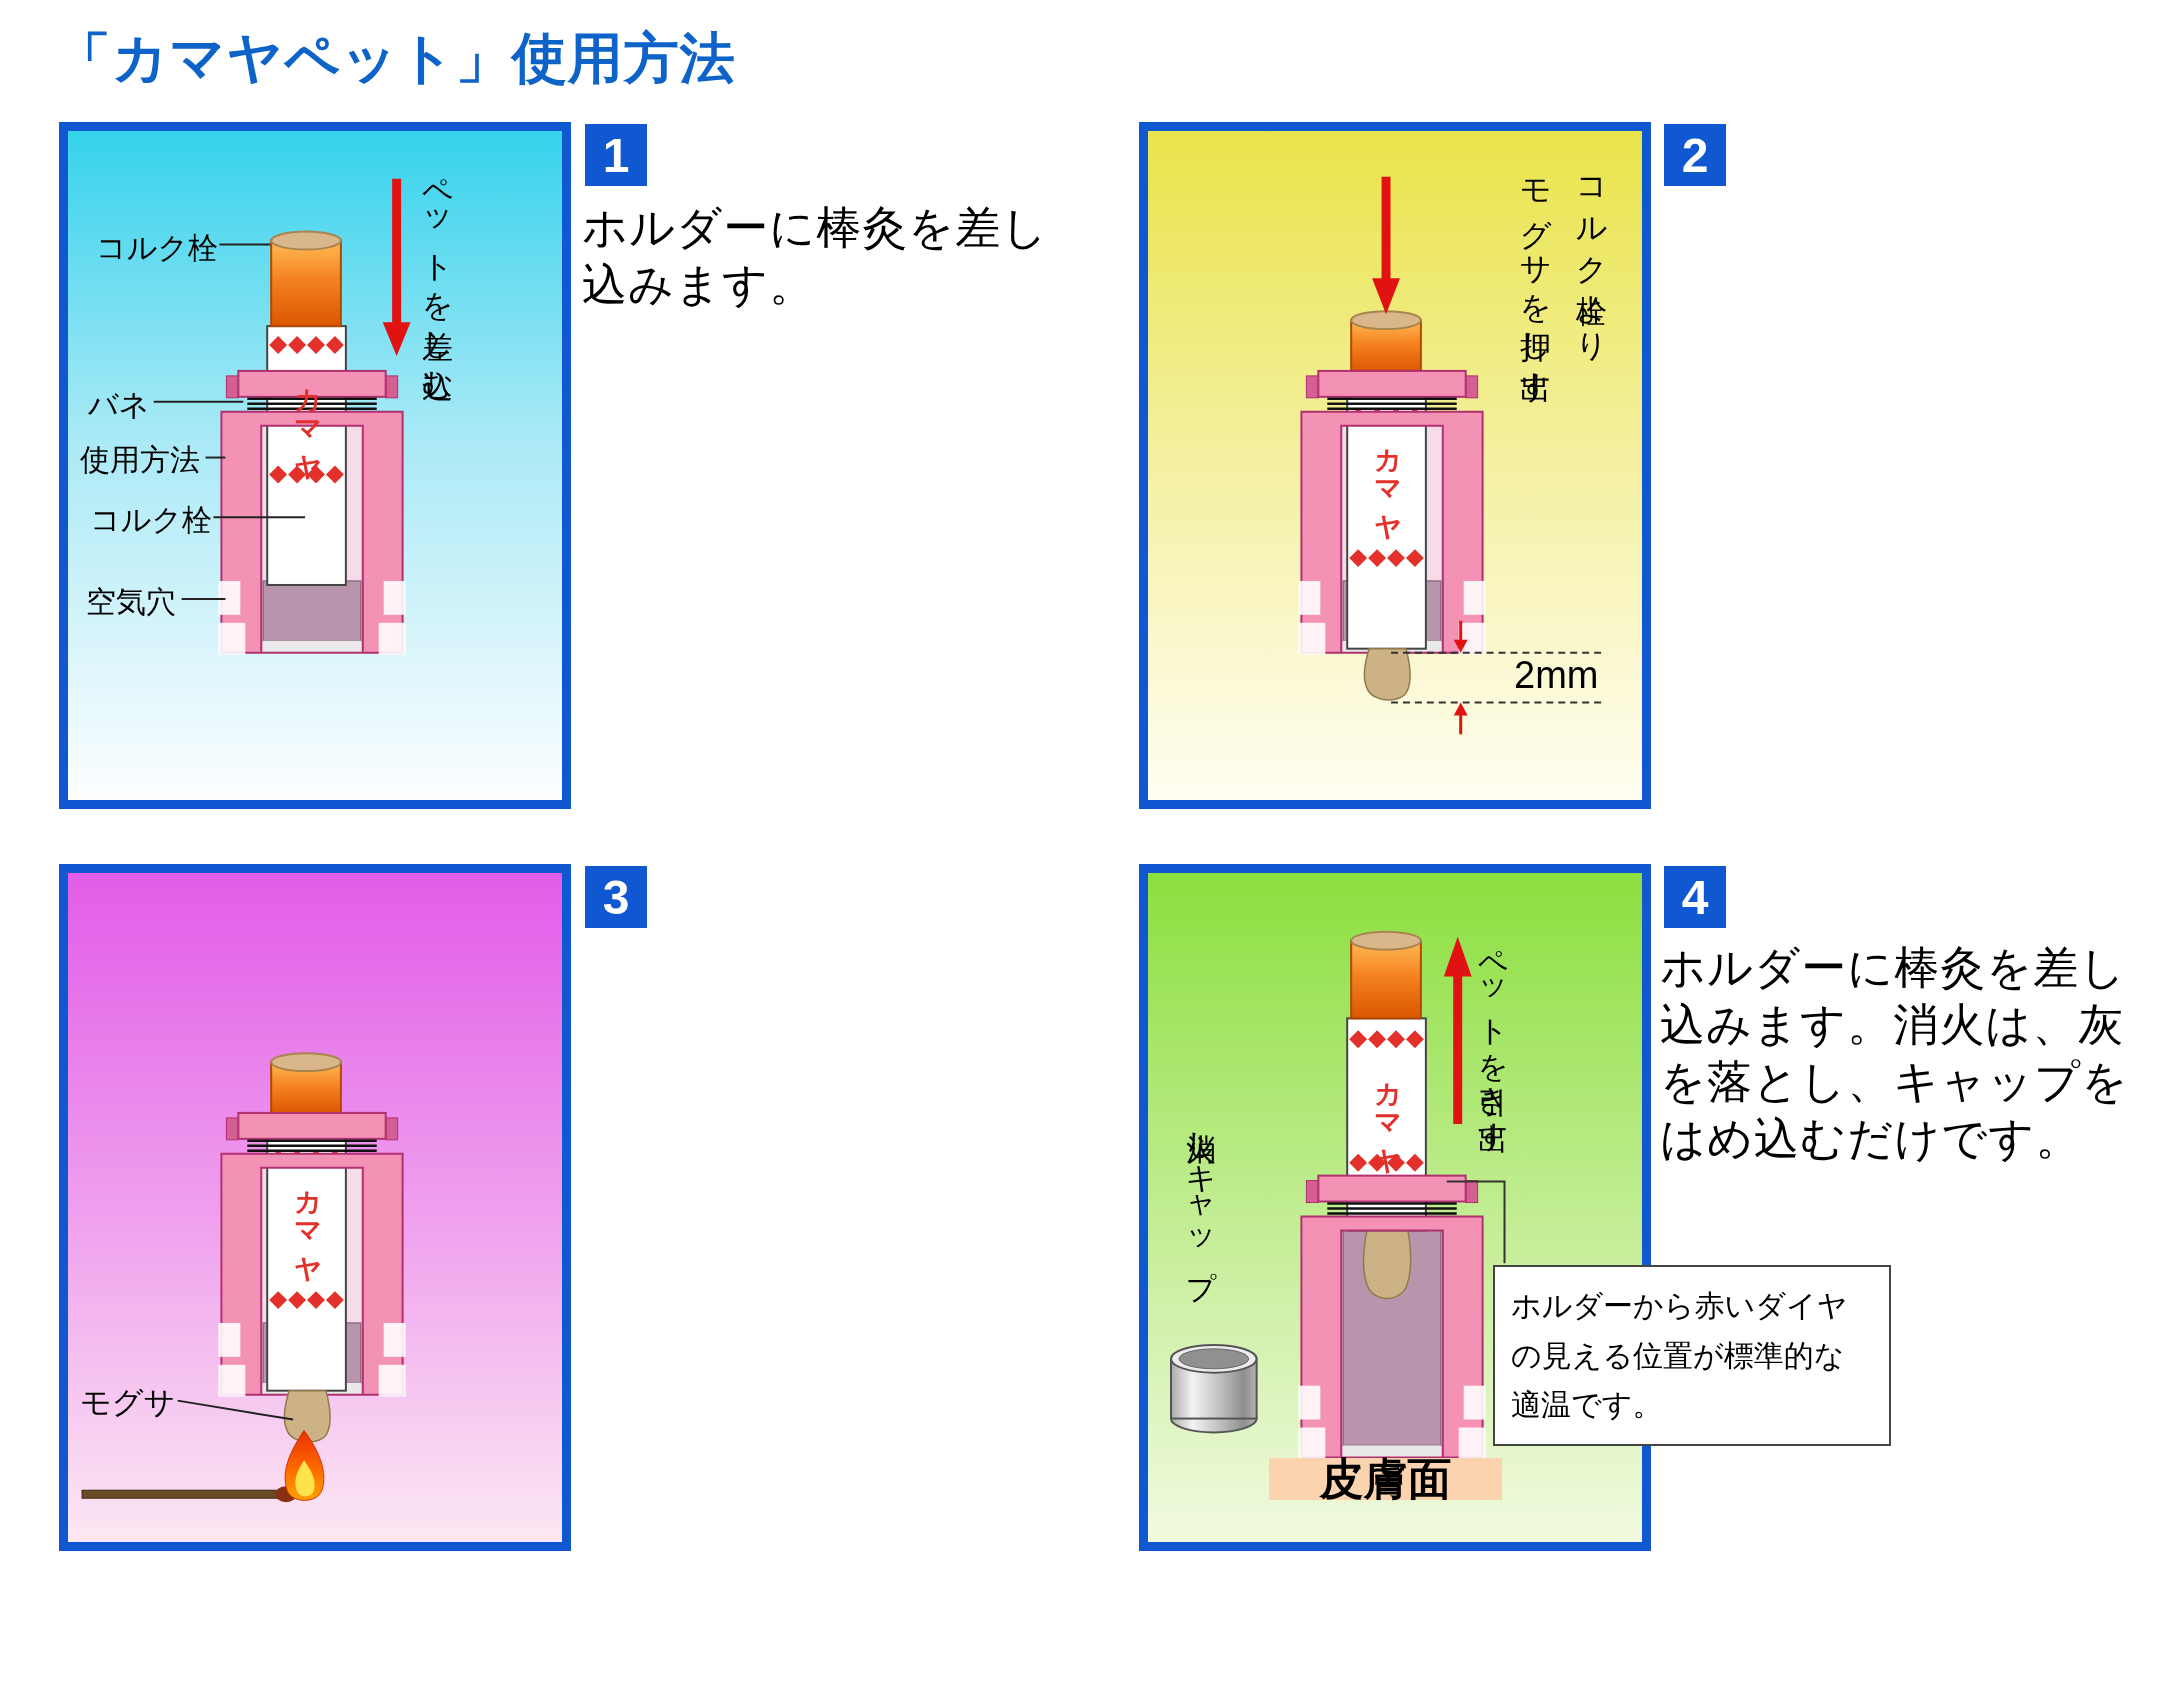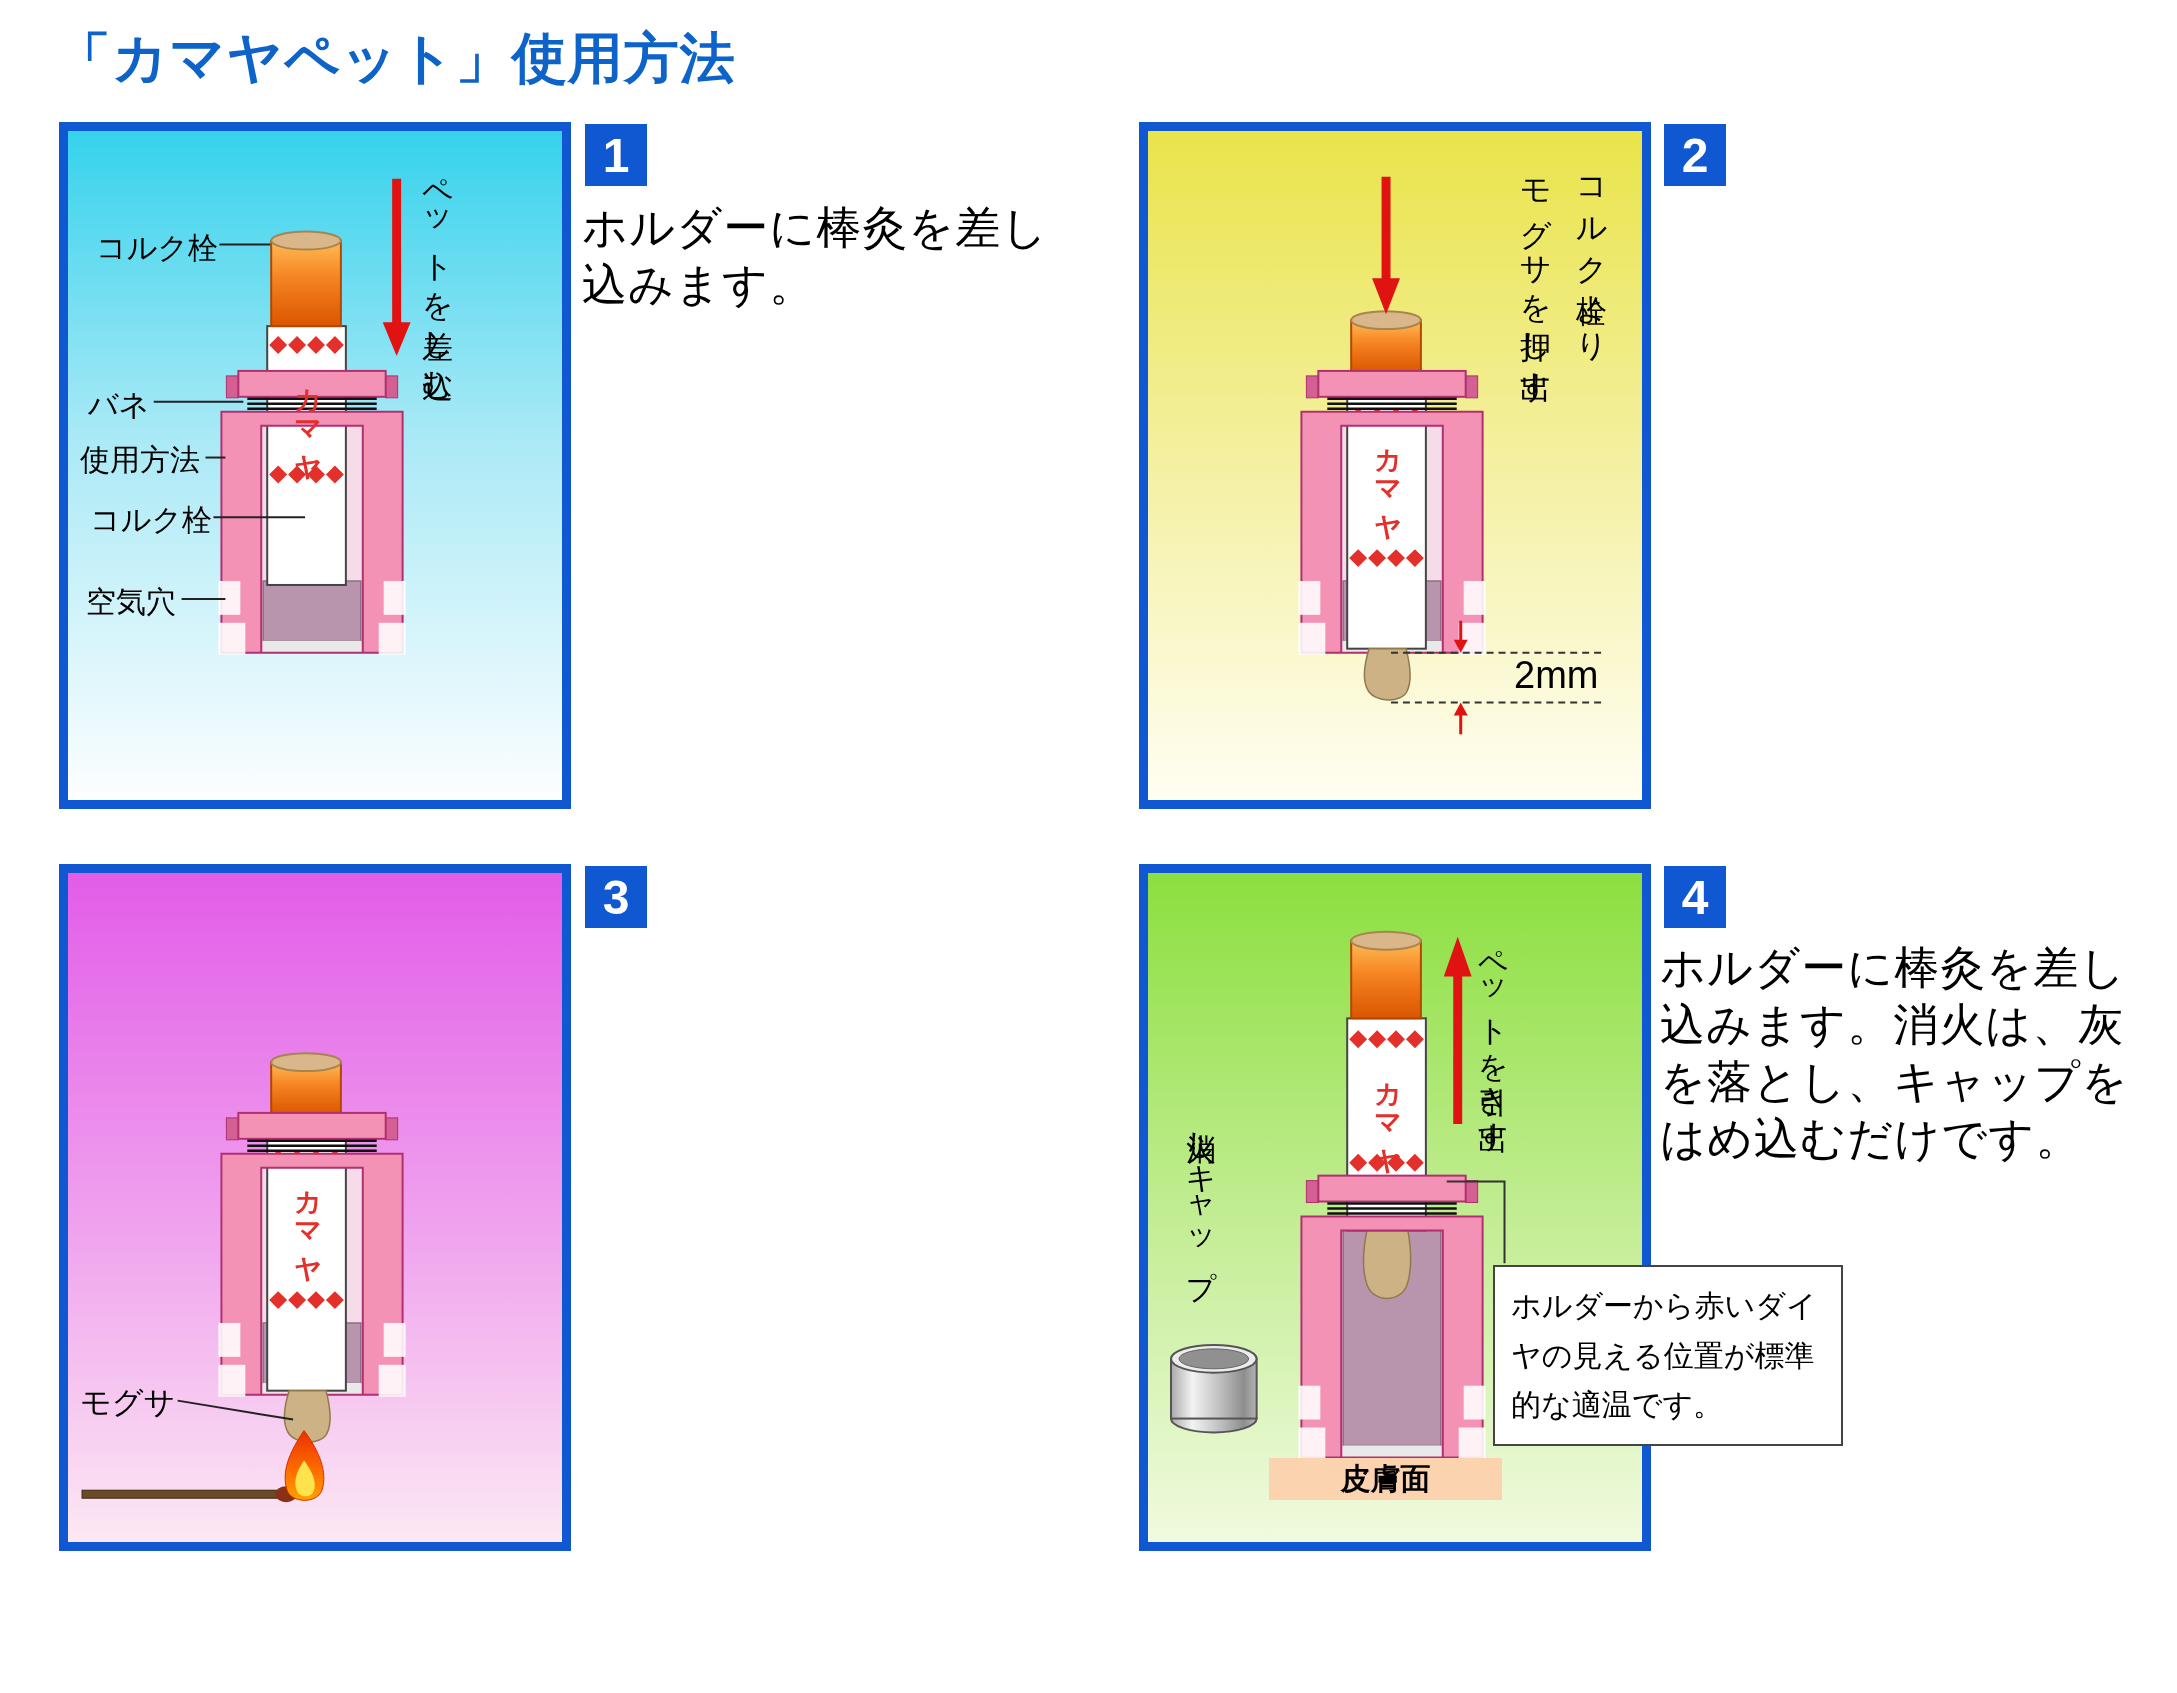--- a/index.html
+++ b/index.html
@@ -14,22 +14,22 @@
   .p4{left:1139px;top:864px;background:linear-gradient(180deg,#8cdf3f 0%,#c6ee99 55%,#f1fadf 100%);}
   .badge{position:absolute;width:62px;height:62px;background:#1057d2;color:#fff;font-size:48px;font-weight:bold;
          display:flex;align-items:center;justify-content:center;}
   .desc{position:absolute;font-size:45px;line-height:1.27;color:#000;letter-spacing:1px;}
   .vtext{position:absolute;writing-mode:vertical-rl;text-orientation:upright;font-size:31px;letter-spacing:2px;color:#000;white-space:nowrap;}
   .plabel{position:absolute;font-size:30px;color:#000;white-space:nowrap;}
   .logo{position:absolute;writing-mode:vertical-rl;text-orientation:upright;font-weight:bold;color:#e3302a;
         font-size:27px;letter-spacing:2px;white-space:nowrap;}
   .measure{position:absolute;left:366px;top:523px;font-size:38px;color:#000;}
   .skin{position:absolute;left:121px;top:585px;width:233px;height:42px;background:#fbd3ae;
-        font-size:30px;font-weight:bold;text-align:center;line-height:42px;}
-  .callout{position:absolute;left:1493px;top:1265px;width:350px;box-sizing:border-box;background:#fff;
+        font-size:44px;font-weight:bold;text-align:center;line-height:42px;}
+  .callout{position:absolute;left:1493px;top:1265px;width:398px;box-sizing:border-box;background:#fff;
            border:2px solid #444;padding:14px 16px;font-size:30px;line-height:1.65;z-index:6;}
 </style>
 </head>
 <body>
 
 <div class="page">
 
   <svg width="0" height="0" style="position:absolute" aria-hidden="true">
     <defs>
       <linearGradient id="corkGrad" x1="0" y1="0" x2="0" y2="1">

